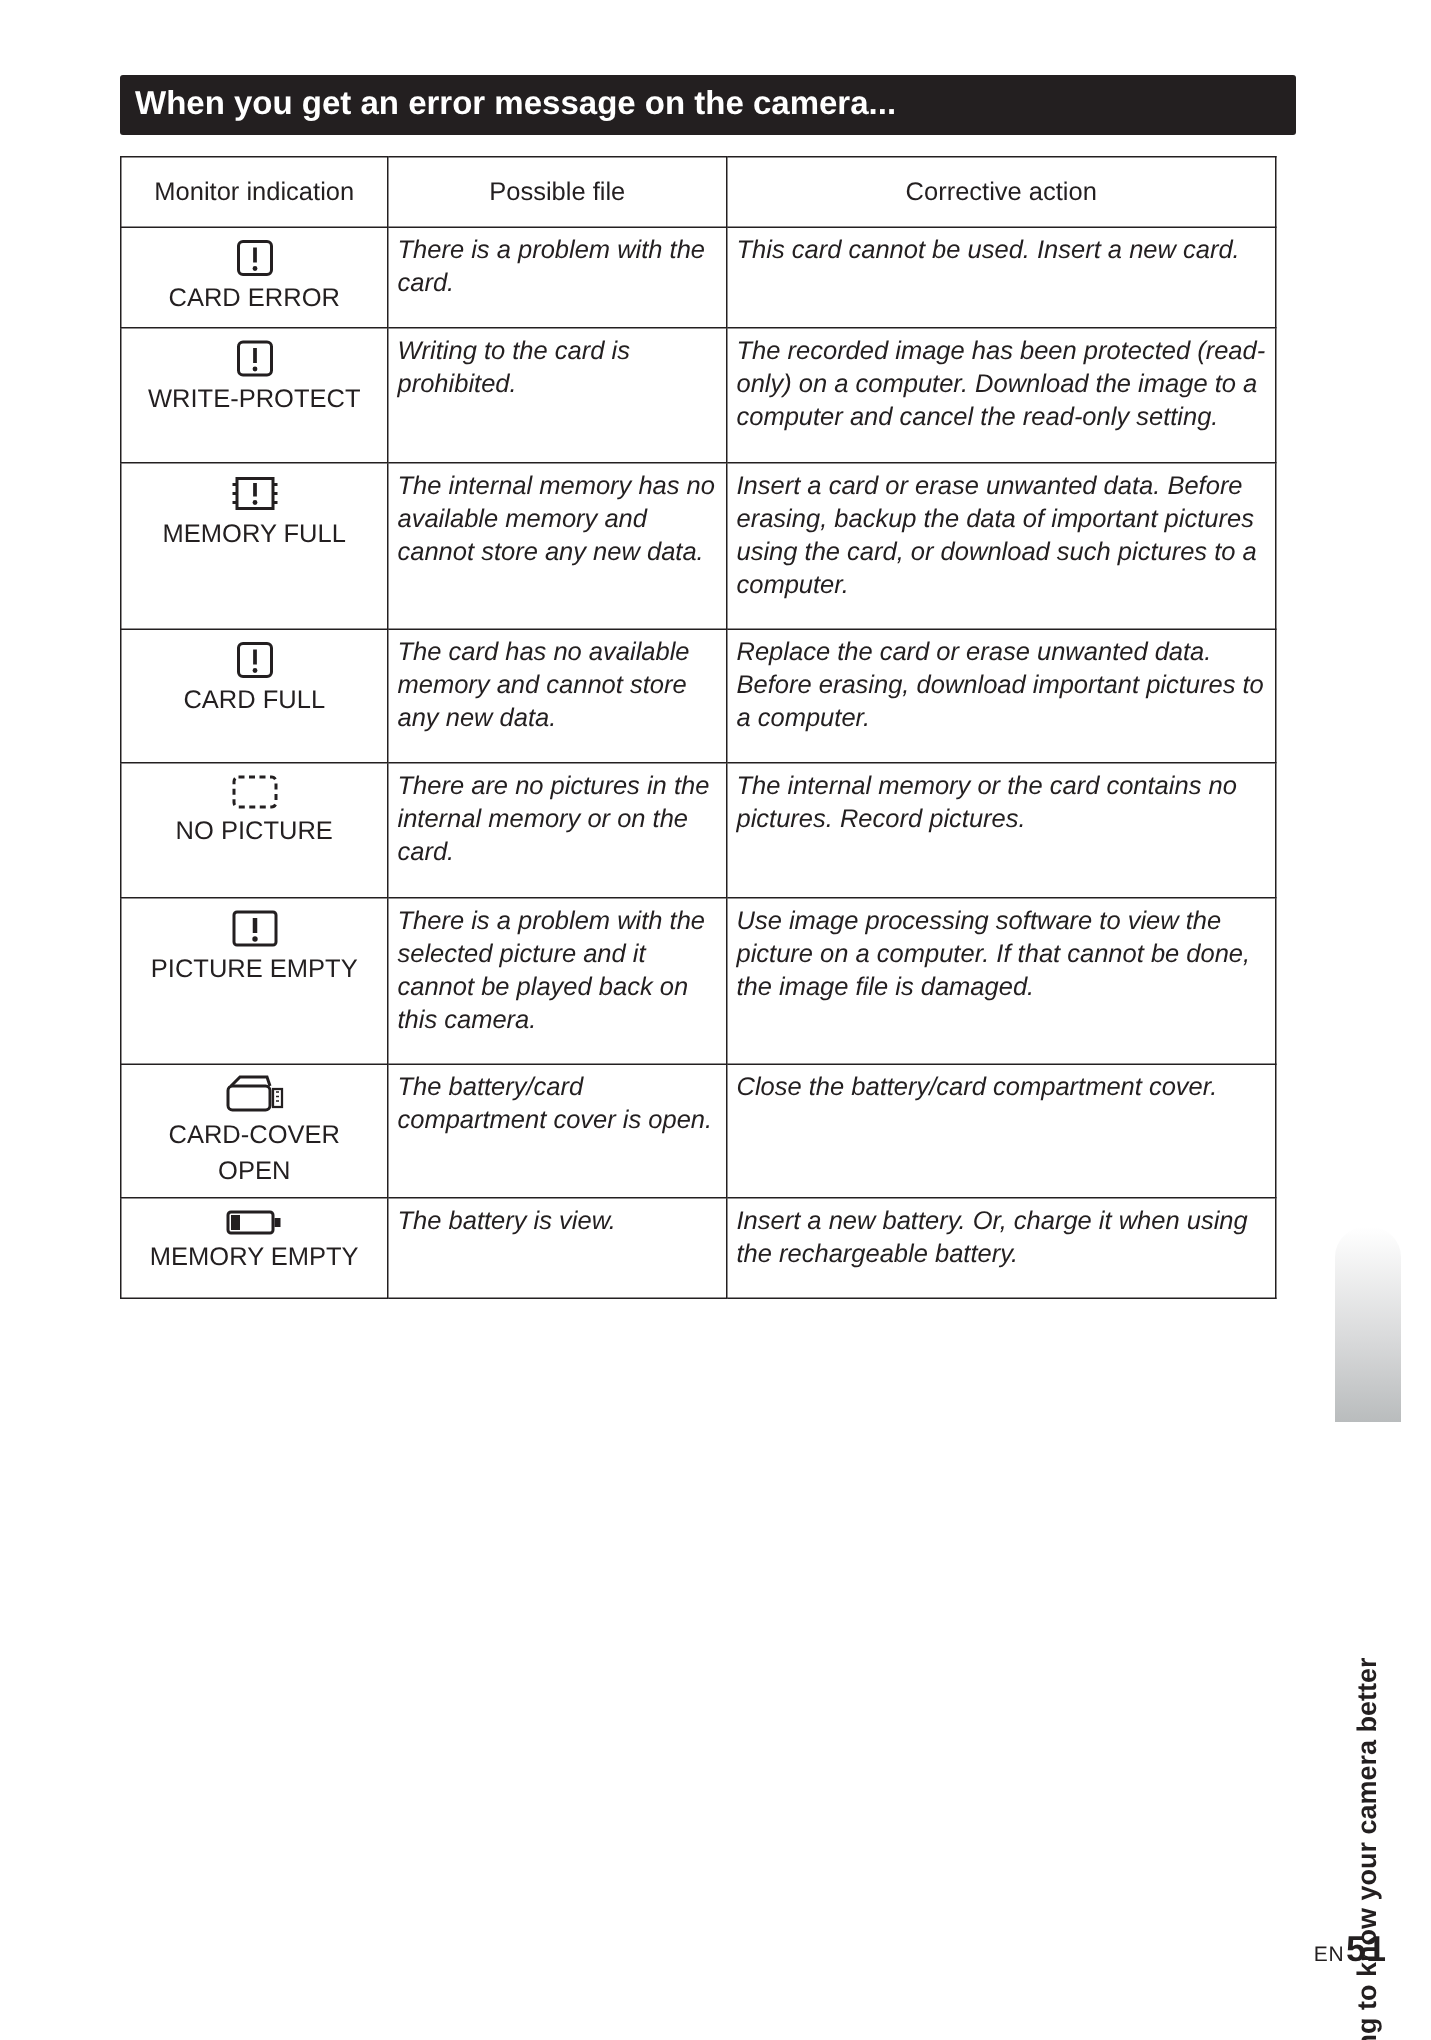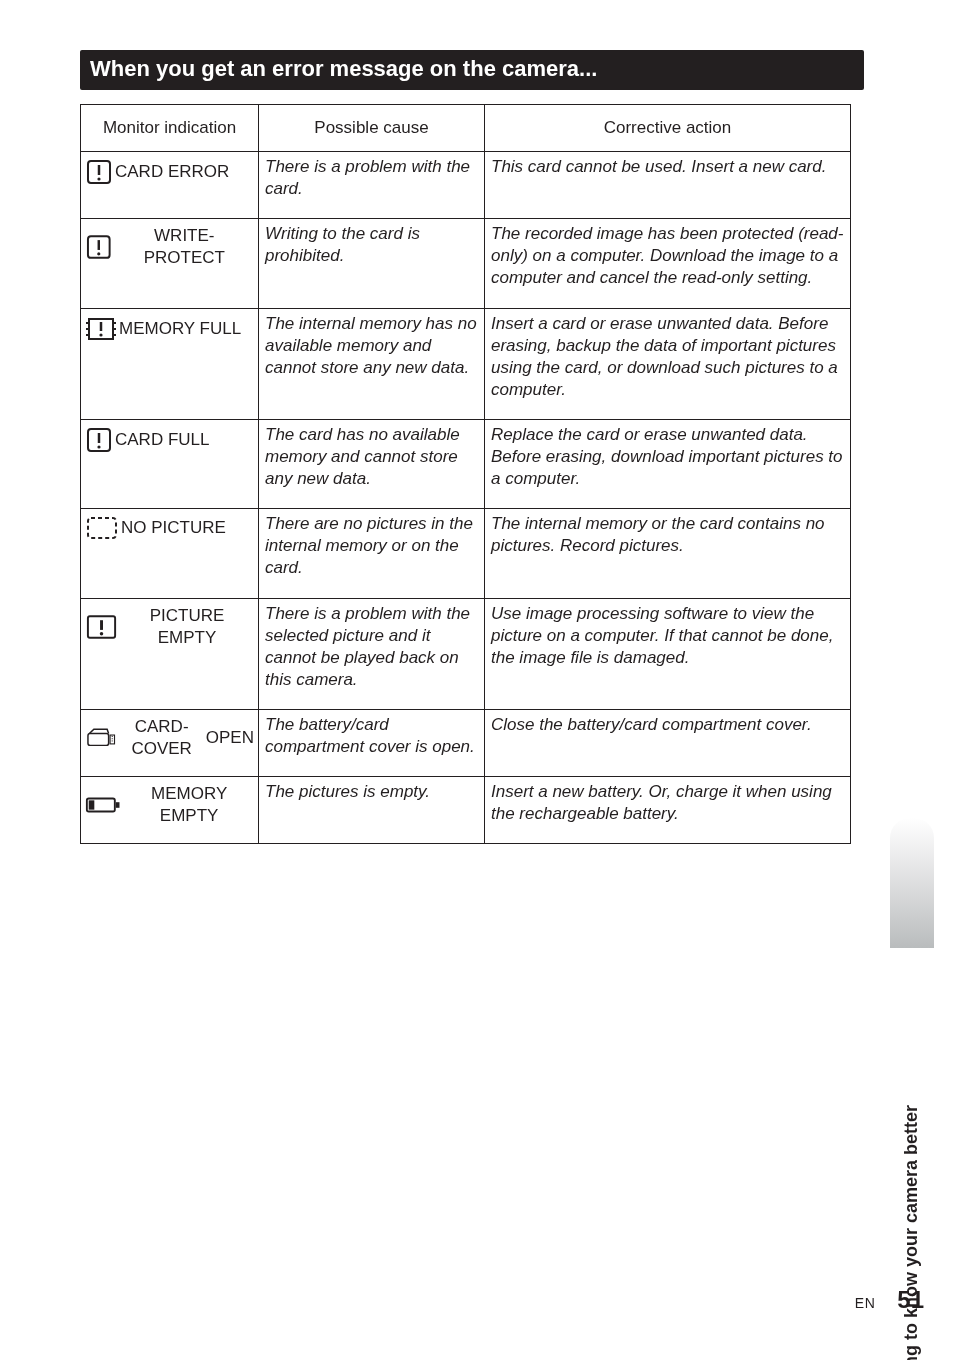--- a/index.html
+++ b/index.html
@@ -48,21 +48,21 @@
   .cell-monitor {
     text-align: center;
     padding: 6px 4px 6px 4px;
   }
   .cell-cause, .cell-corr {
     padding: 4px 6px 18px 6px;
     font-style: italic;
   }
   .icon-wrap {
     display: flex;
-    flex-direction: row;
+    flex-direction: column;
     align-items: center;
     gap: 2px;
   }
   .icon-svg { display:block; }
   .mon-label {
     display:block;
     text-align:center;
   }
   .side-tab {
     position: absolute;
@@ -93,21 +93,21 @@
     width: 480px;
     text-align: left;
     padding-left: 20px;
   }
   .footer {
     position:absolute;
     right: 30px;
     bottom: 30px;
     display:flex;
     align-items: baseline;
-    gap:22px;
+    gap:1px;
   }
   .footer .en { font-size: 14px; letter-spacing: 0.5px; }
   .footer .pg { font-size: 24px; font-weight: bold; }
 </style>
 </head>
 <body>
 
 <div class="page">
 
   <div class="section-header">
@@ -116,21 +116,21 @@
 
   <table class="err">
     <colgroup>
       <col class="c1">
         <col class="c2">
         <col class="c3">
     </colgroup>
     <thead>
       <tr>
         <th>Monitor indication</th>
-        <th>Possible cause</th>
+        <th>Possible file</th>
         <th>Corrective action</th>
       </tr>
     </thead>
     <tbody>
 
       <tr>
         <td class="cell-monitor">
           <div class="icon-wrap">
             <svg class="icon-svg" width="28" height="28" viewBox="0 0 28 28">
               <rect x="3" y="3" width="22" height="22" rx="3" ry="3" fill="none" stroke="#231f20" stroke-width="2"></rect>
@@ -246,21 +246,21 @@
         <td class="cell-monitor">
           <div class="icon-wrap">
             <svg class="icon-svg" width="40" height="20" viewBox="0 0 40 20">
               <rect x="2" y="3" width="30" height="14" rx="2" ry="2" fill="none" stroke="#231f20" stroke-width="2"></rect>
               <rect x="33" y="7" width="4" height="6" fill="#231f20"></rect>
               <rect x="4" y="5" width="6" height="10" fill="#231f20"></rect>
             </svg>
             <span class="mon-label">MEMORY EMPTY</span>
           </div>
         </td>
-        <td class="cell-cause">The pictures is empty.</td>
+        <td class="cell-cause">The battery is view.</td>
         <td class="cell-corr">Insert a new battery. Or, charge it when using the rechargeable battery.</td>
       </tr>
     </tbody>
   </table>
 
   <div class="side-tab">
     <div class="shade"></div>
     <div class="vtext">Getting to know your camera better</div>
   </div>
 

